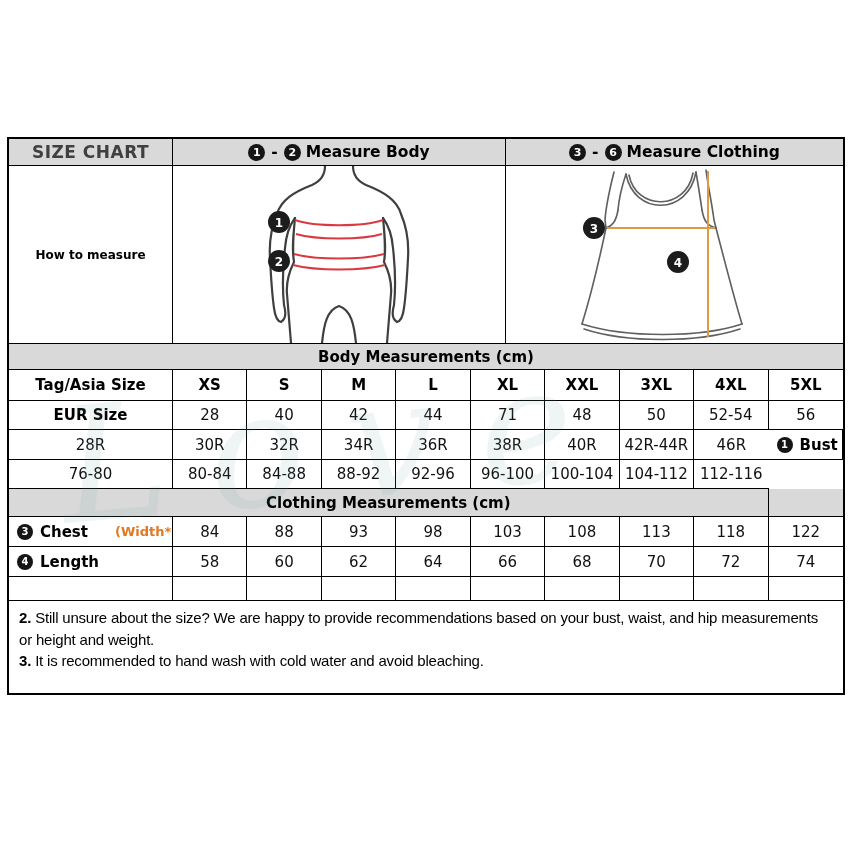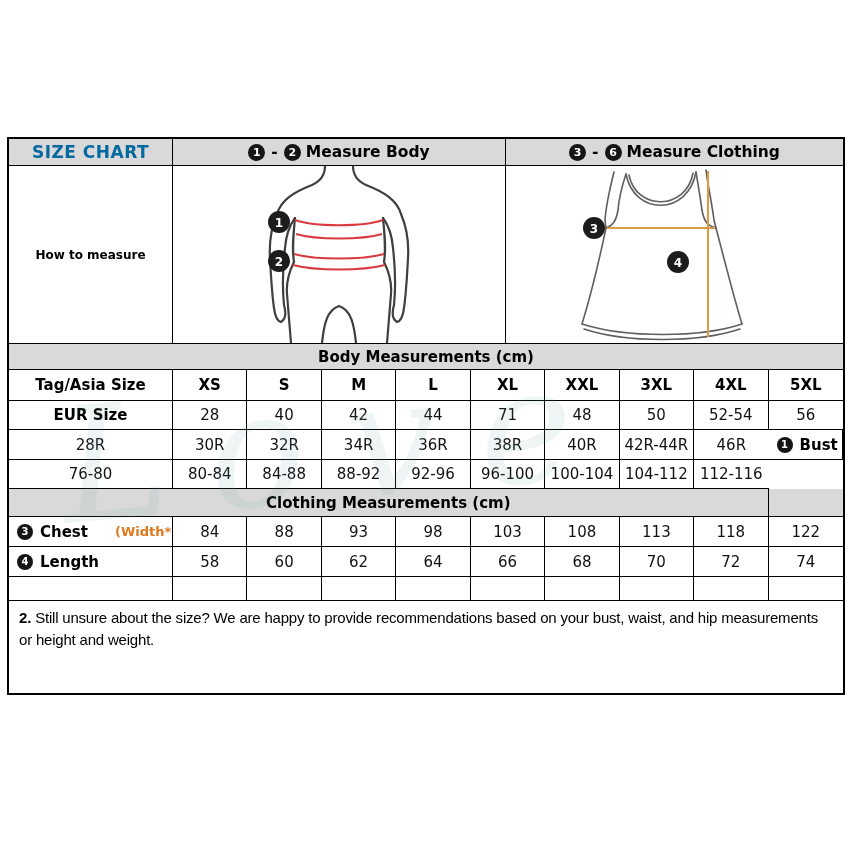--- a/index.html
+++ b/index.html
@@ -6,21 +6,21 @@
   .page{position:relative;width:850px;height:850px;background:#ffffff;overflow:hidden;
         font-family:"DejaVu Sans",sans-serif;}
   .chart-box{position:absolute;left:7px;top:137px;width:838px;height:558px;
              border:2px solid #000;box-sizing:border-box;background:#fff;}
   
   #top-grid{display:grid;grid-template-columns:164px 333px 1fr;grid-template-rows:27px 178px;}
   .tg-cell{border-right:1px solid #000;border-bottom:1px solid #000;display:flex;
            align-items:center;justify-content:center;box-sizing:border-box;overflow:hidden;}
   .tg-cell.lastcol{border-right:none;}
   .band-bg{background:#d9d9d9;}
-  .size-chart-cell{font-size:17px;font-weight:bold;letter-spacing:.5px;color:#0369a1;}
+  .size-chart-cell{font-size:17px;font-weight:bold;letter-spacing:.5px;color:#404040;}
   .measure-head{font-size:15.5px;font-weight:bold;color:#000;gap:5px;}
   .illus-cell{position:relative;background:#fff;}
   .illus-cell svg{position:absolute;left:0;top:0;}
   .how-to{font-size:12px;font-weight:bold;color:#000;}
   
   .num-circle{display:inline-flex;width:17px;height:17px;border-radius:50%;background:#151515;
               color:#fff;font-size:11px;font-weight:bold;align-items:center;justify-content:center;
               line-height:1;flex:0 0 auto;}
   .num-circle.small{width:16px;height:16px;font-size:10px;}
   .dash{font-weight:bold;margin:0 1px;}
@@ -220,16 +220,17 @@
         <div class="cell"></div>
         <div class="cell"></div>
         <div class="cell"></div>
         <div class="cell"></div>
         <div class="cell"></div>
         <div class="cell last"></div>
       </div>
 
     <div id="notes">
       <div class="note"><b>2.</b><span>Still unsure about the size? We are happy to provide recommendations based on your bust, waist, and hip measurements or height and weight.</span></div>
+      <div class="note"><b>3.</b><span>It is recommended to hand wash with cold water and avoid bleaching.</span></div>
     </div>
 
   </div>
 </div>
 
 </body></html>

